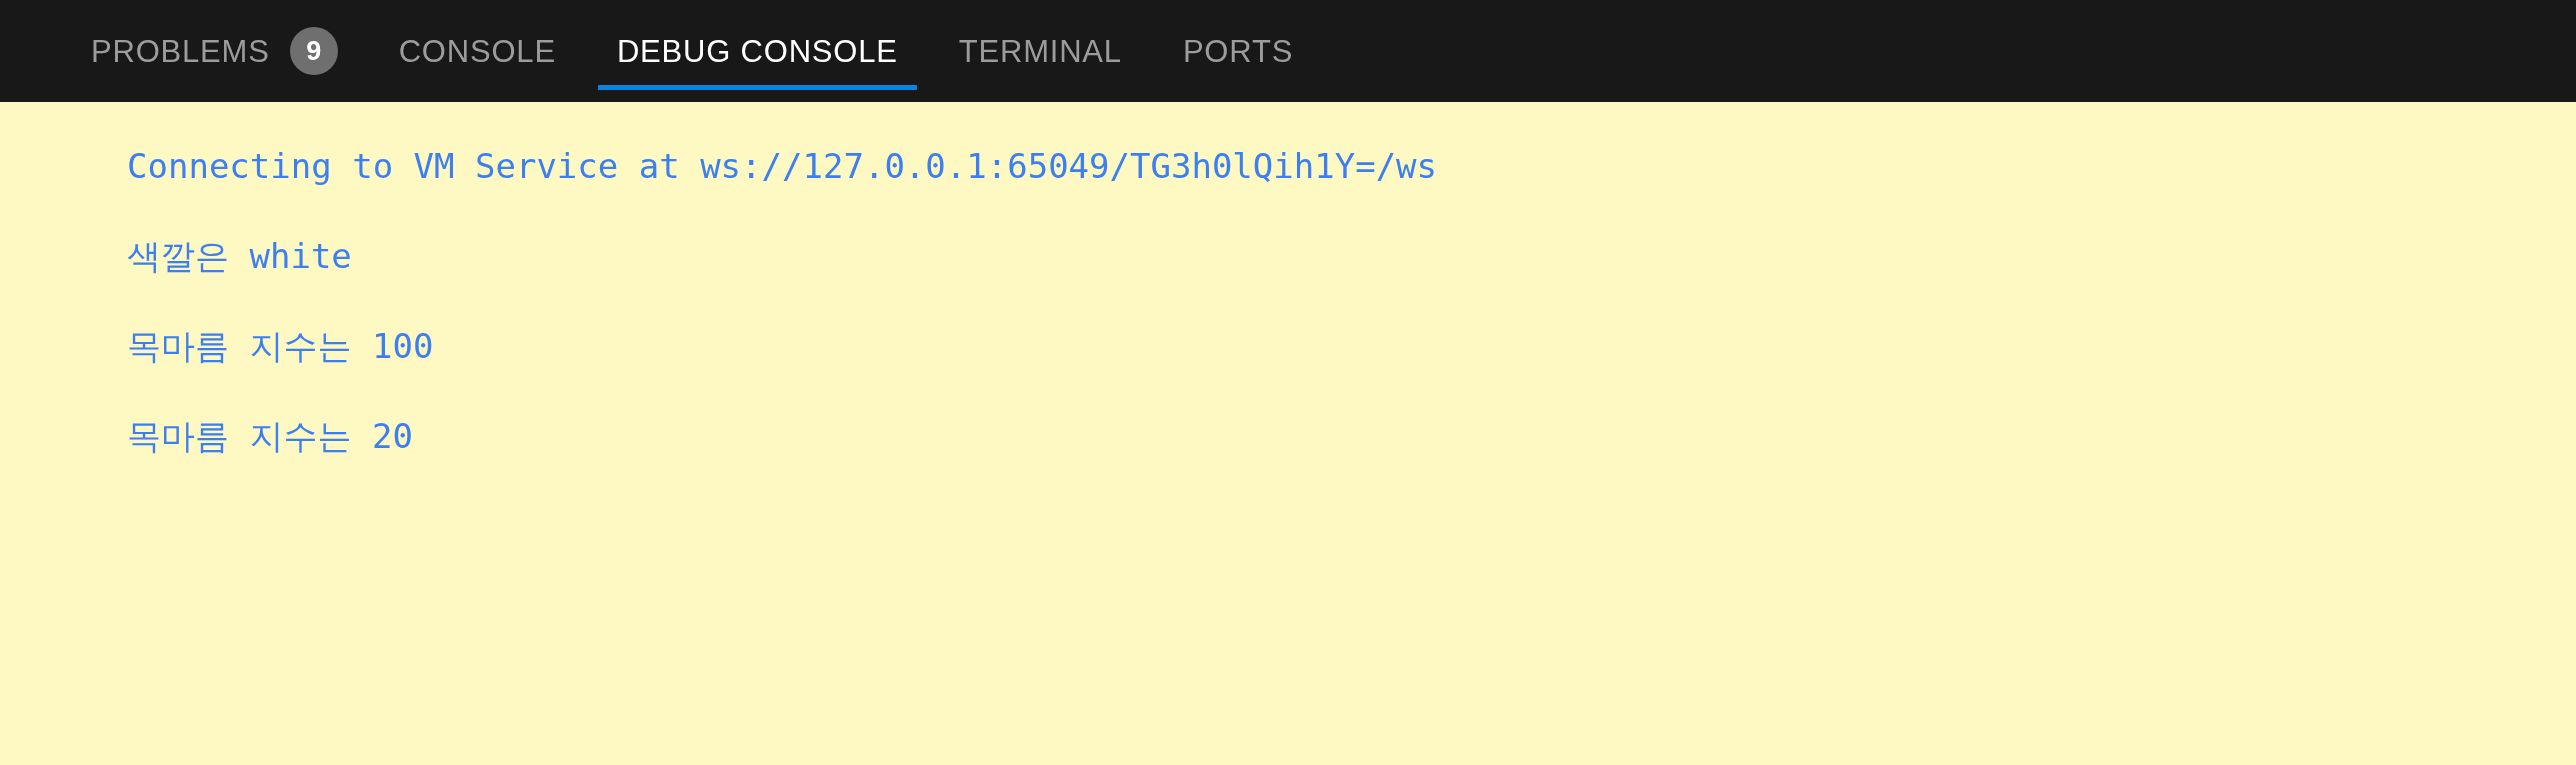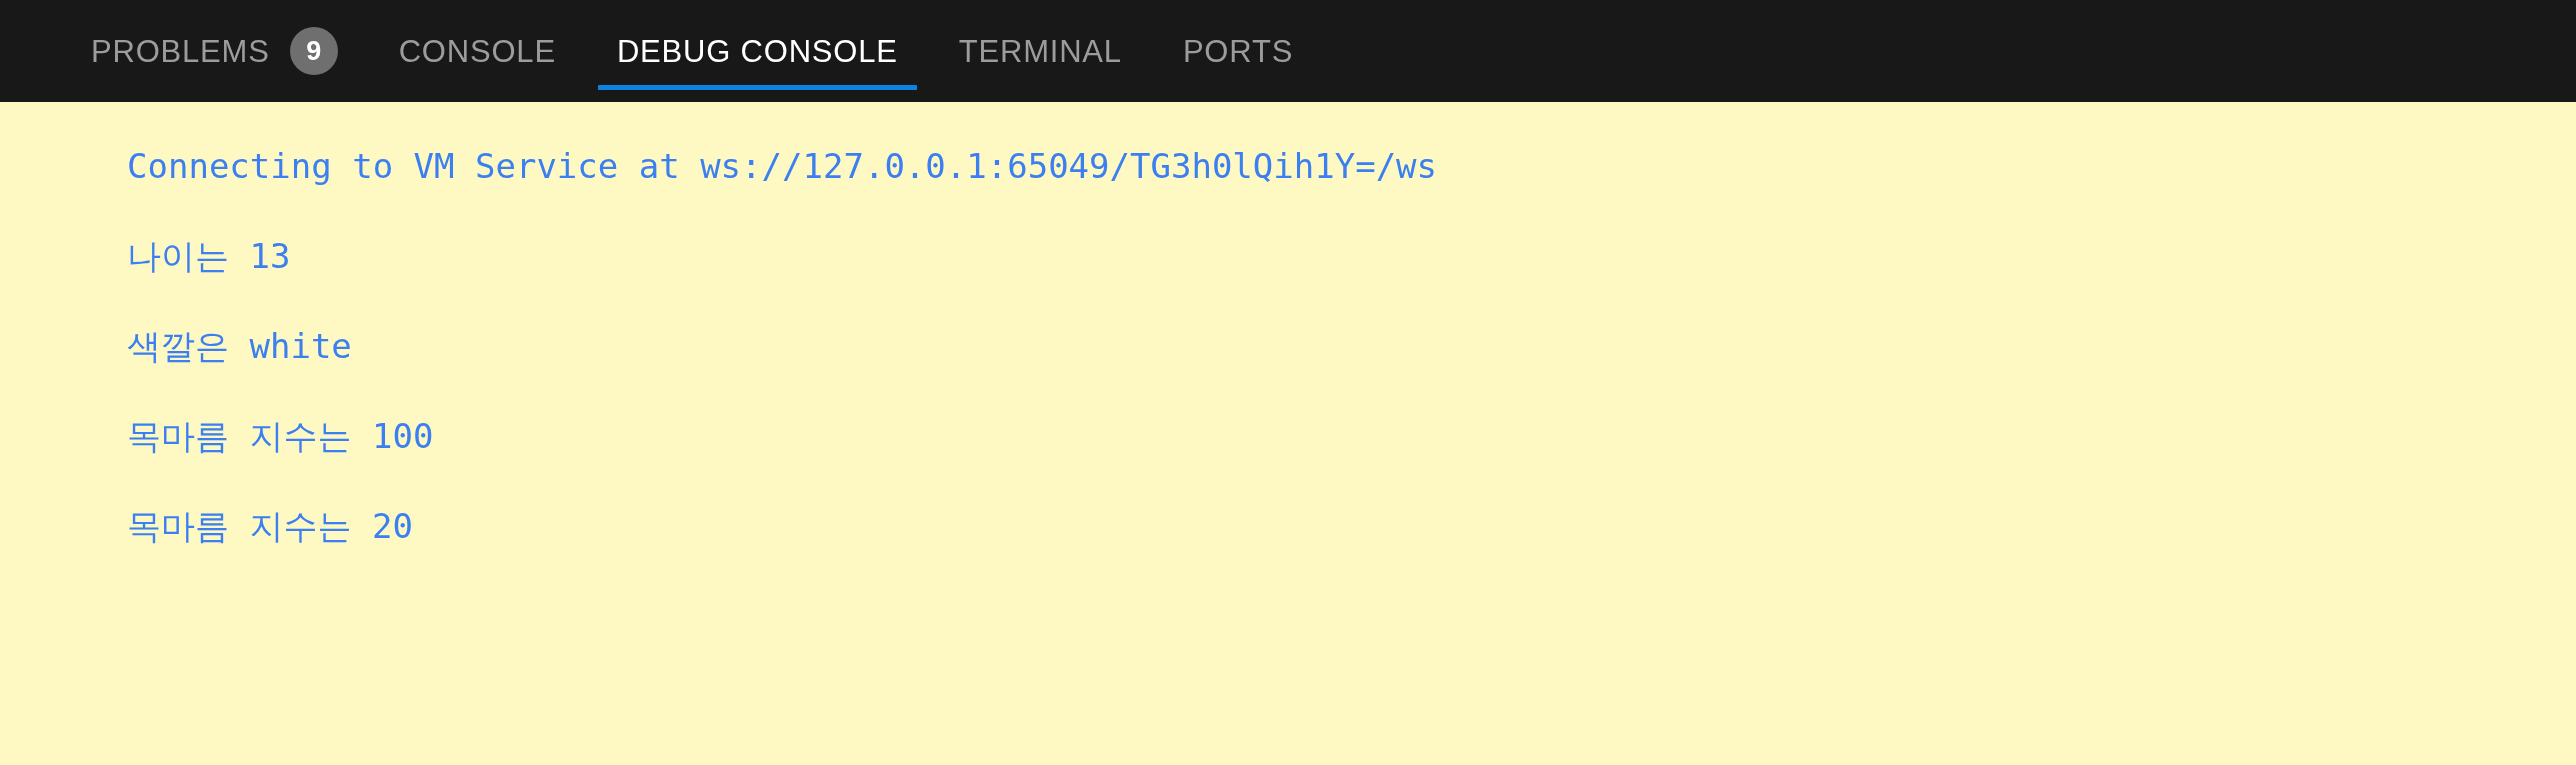--- a/index.html
+++ b/index.html
@@ -146,21 +146,20 @@
 
     <div class="tab">
       <span class="tab-label">PORTS</span>
       <span class="underline"></span>
     </div>
 
   </div>
 
   <div class="console">
     <div class="line">Connecting to VM Service at ws://127.0.0.1:65049/TG3h0lQih1Y=/ws</div>
-    <div class="line">나이는 13</div>
     <div class="line">색깔은 white</div>
     <div class="line">목마름 지수는 100</div>
     <div class="line">목마름 지수는 20</div>
     <div class="line blank"></div>
   </div>
 
 </div>
 
 
 </body></html>

